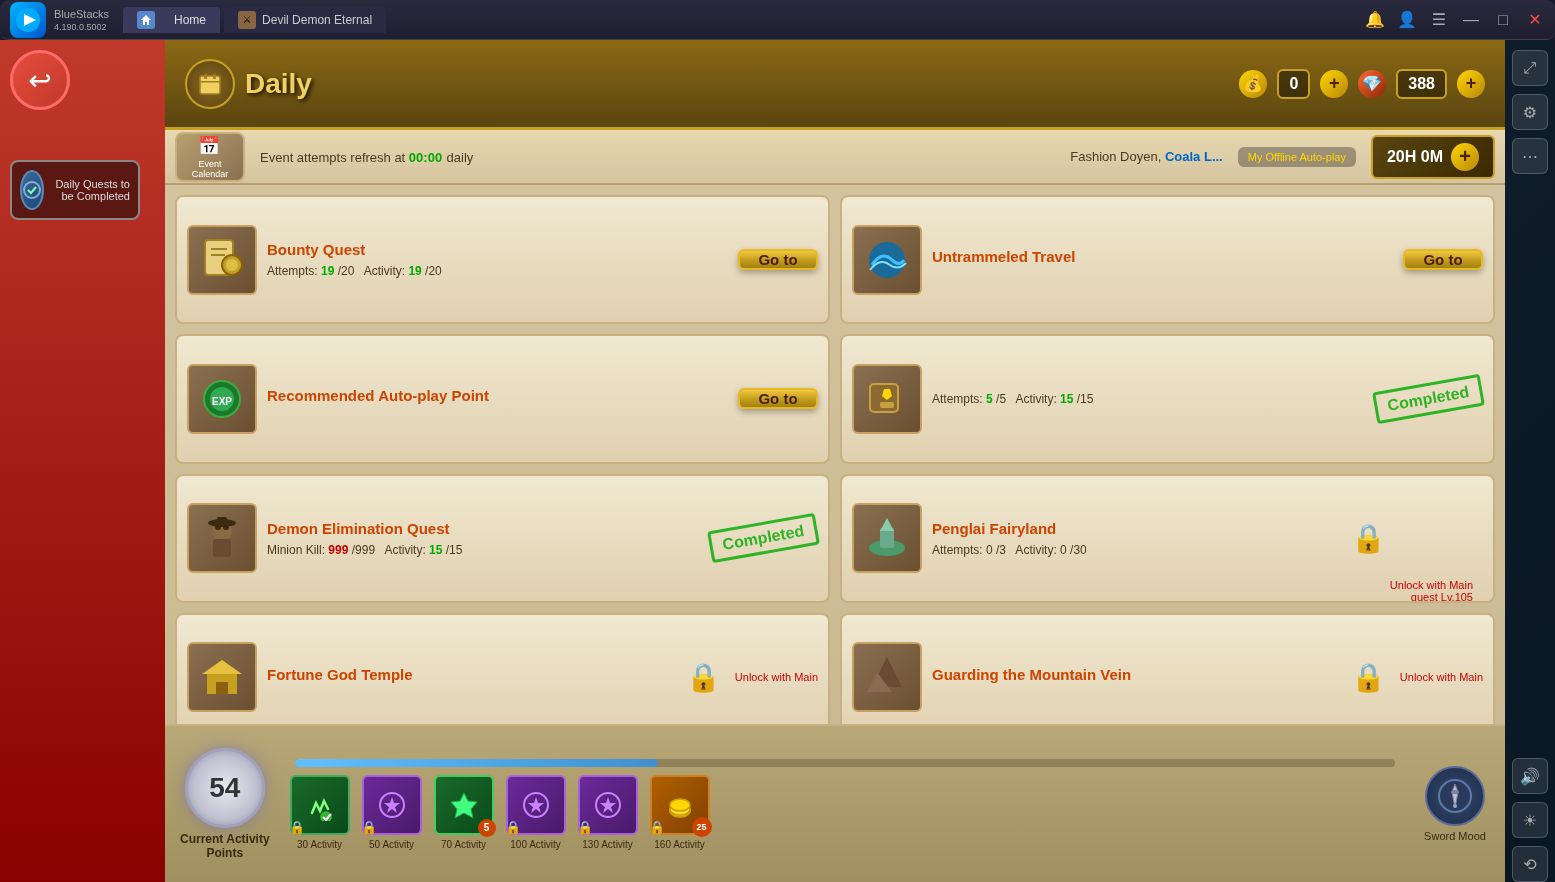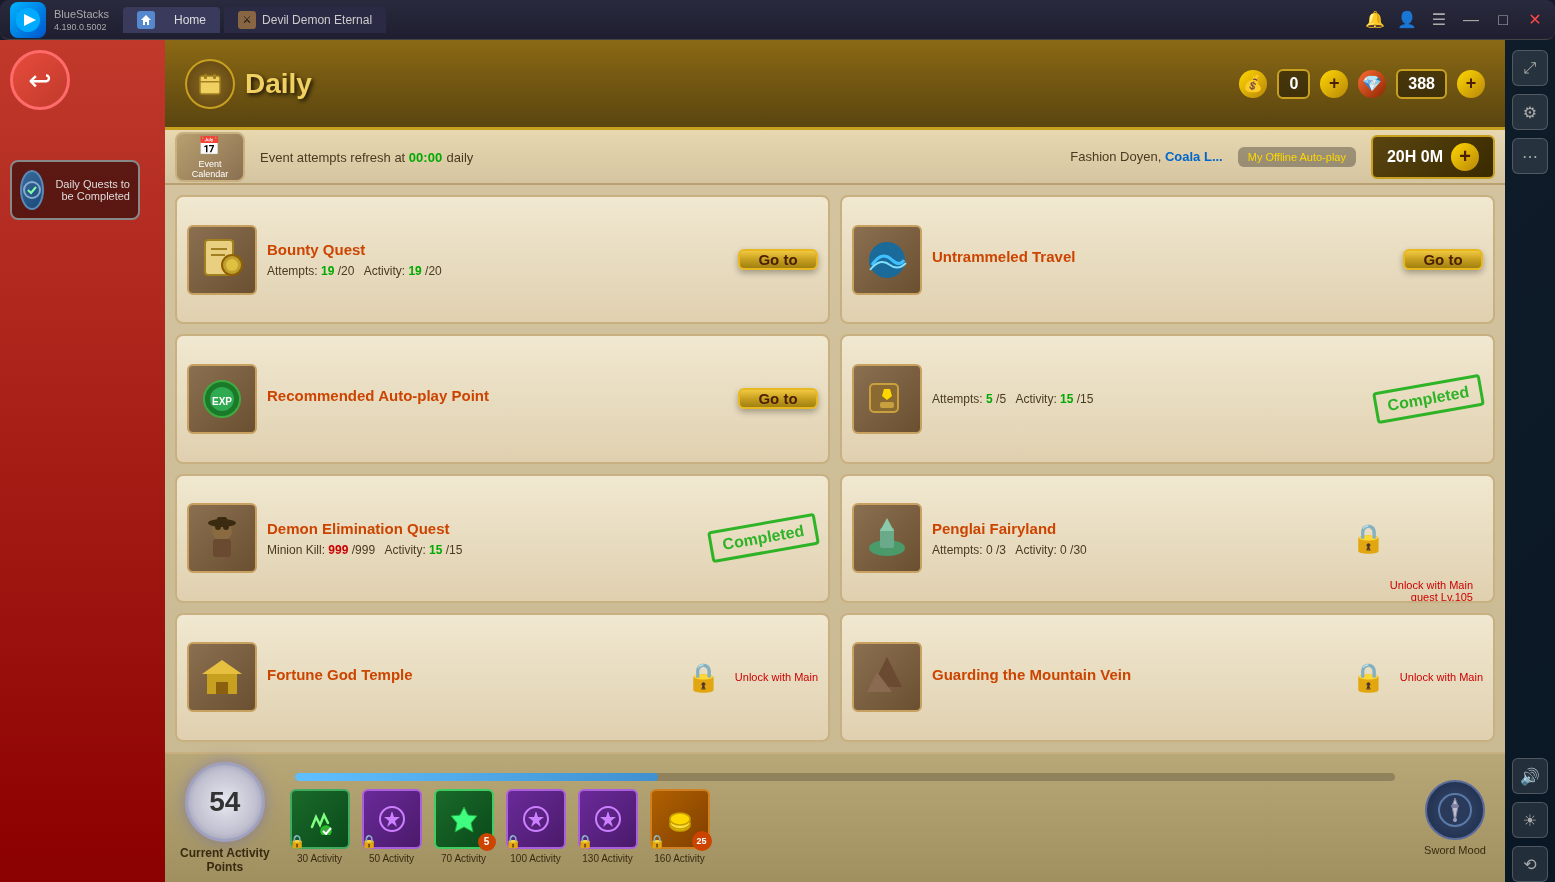--- a/index.html
+++ b/index.html
@@ -277,21 +277,21 @@
       position: absolute;
       right: 10px; top: 50%;
       transform: translateY(-50%);
       max-width: 120px;
     }
 
     
     .activity-bar {
       position: absolute;
       bottom: 0; left: 0; right: 0;
-      height: 130px;
+      height: 158px;
       background: linear-gradient(180deg, #b8a878 0%, #a09060 100%);
       border-top: 2px solid #c8b080;
       display: flex; align-items: center;
       padding: 10px 15px;
       gap: 15px;
     }
     .activity-points-circle {
       width: 80px; height: 80px;
       background: radial-gradient(circle, #e8e8f0 0%, #c0c0d0 60%, #8080a0 100%);
       border-radius: 50%;

